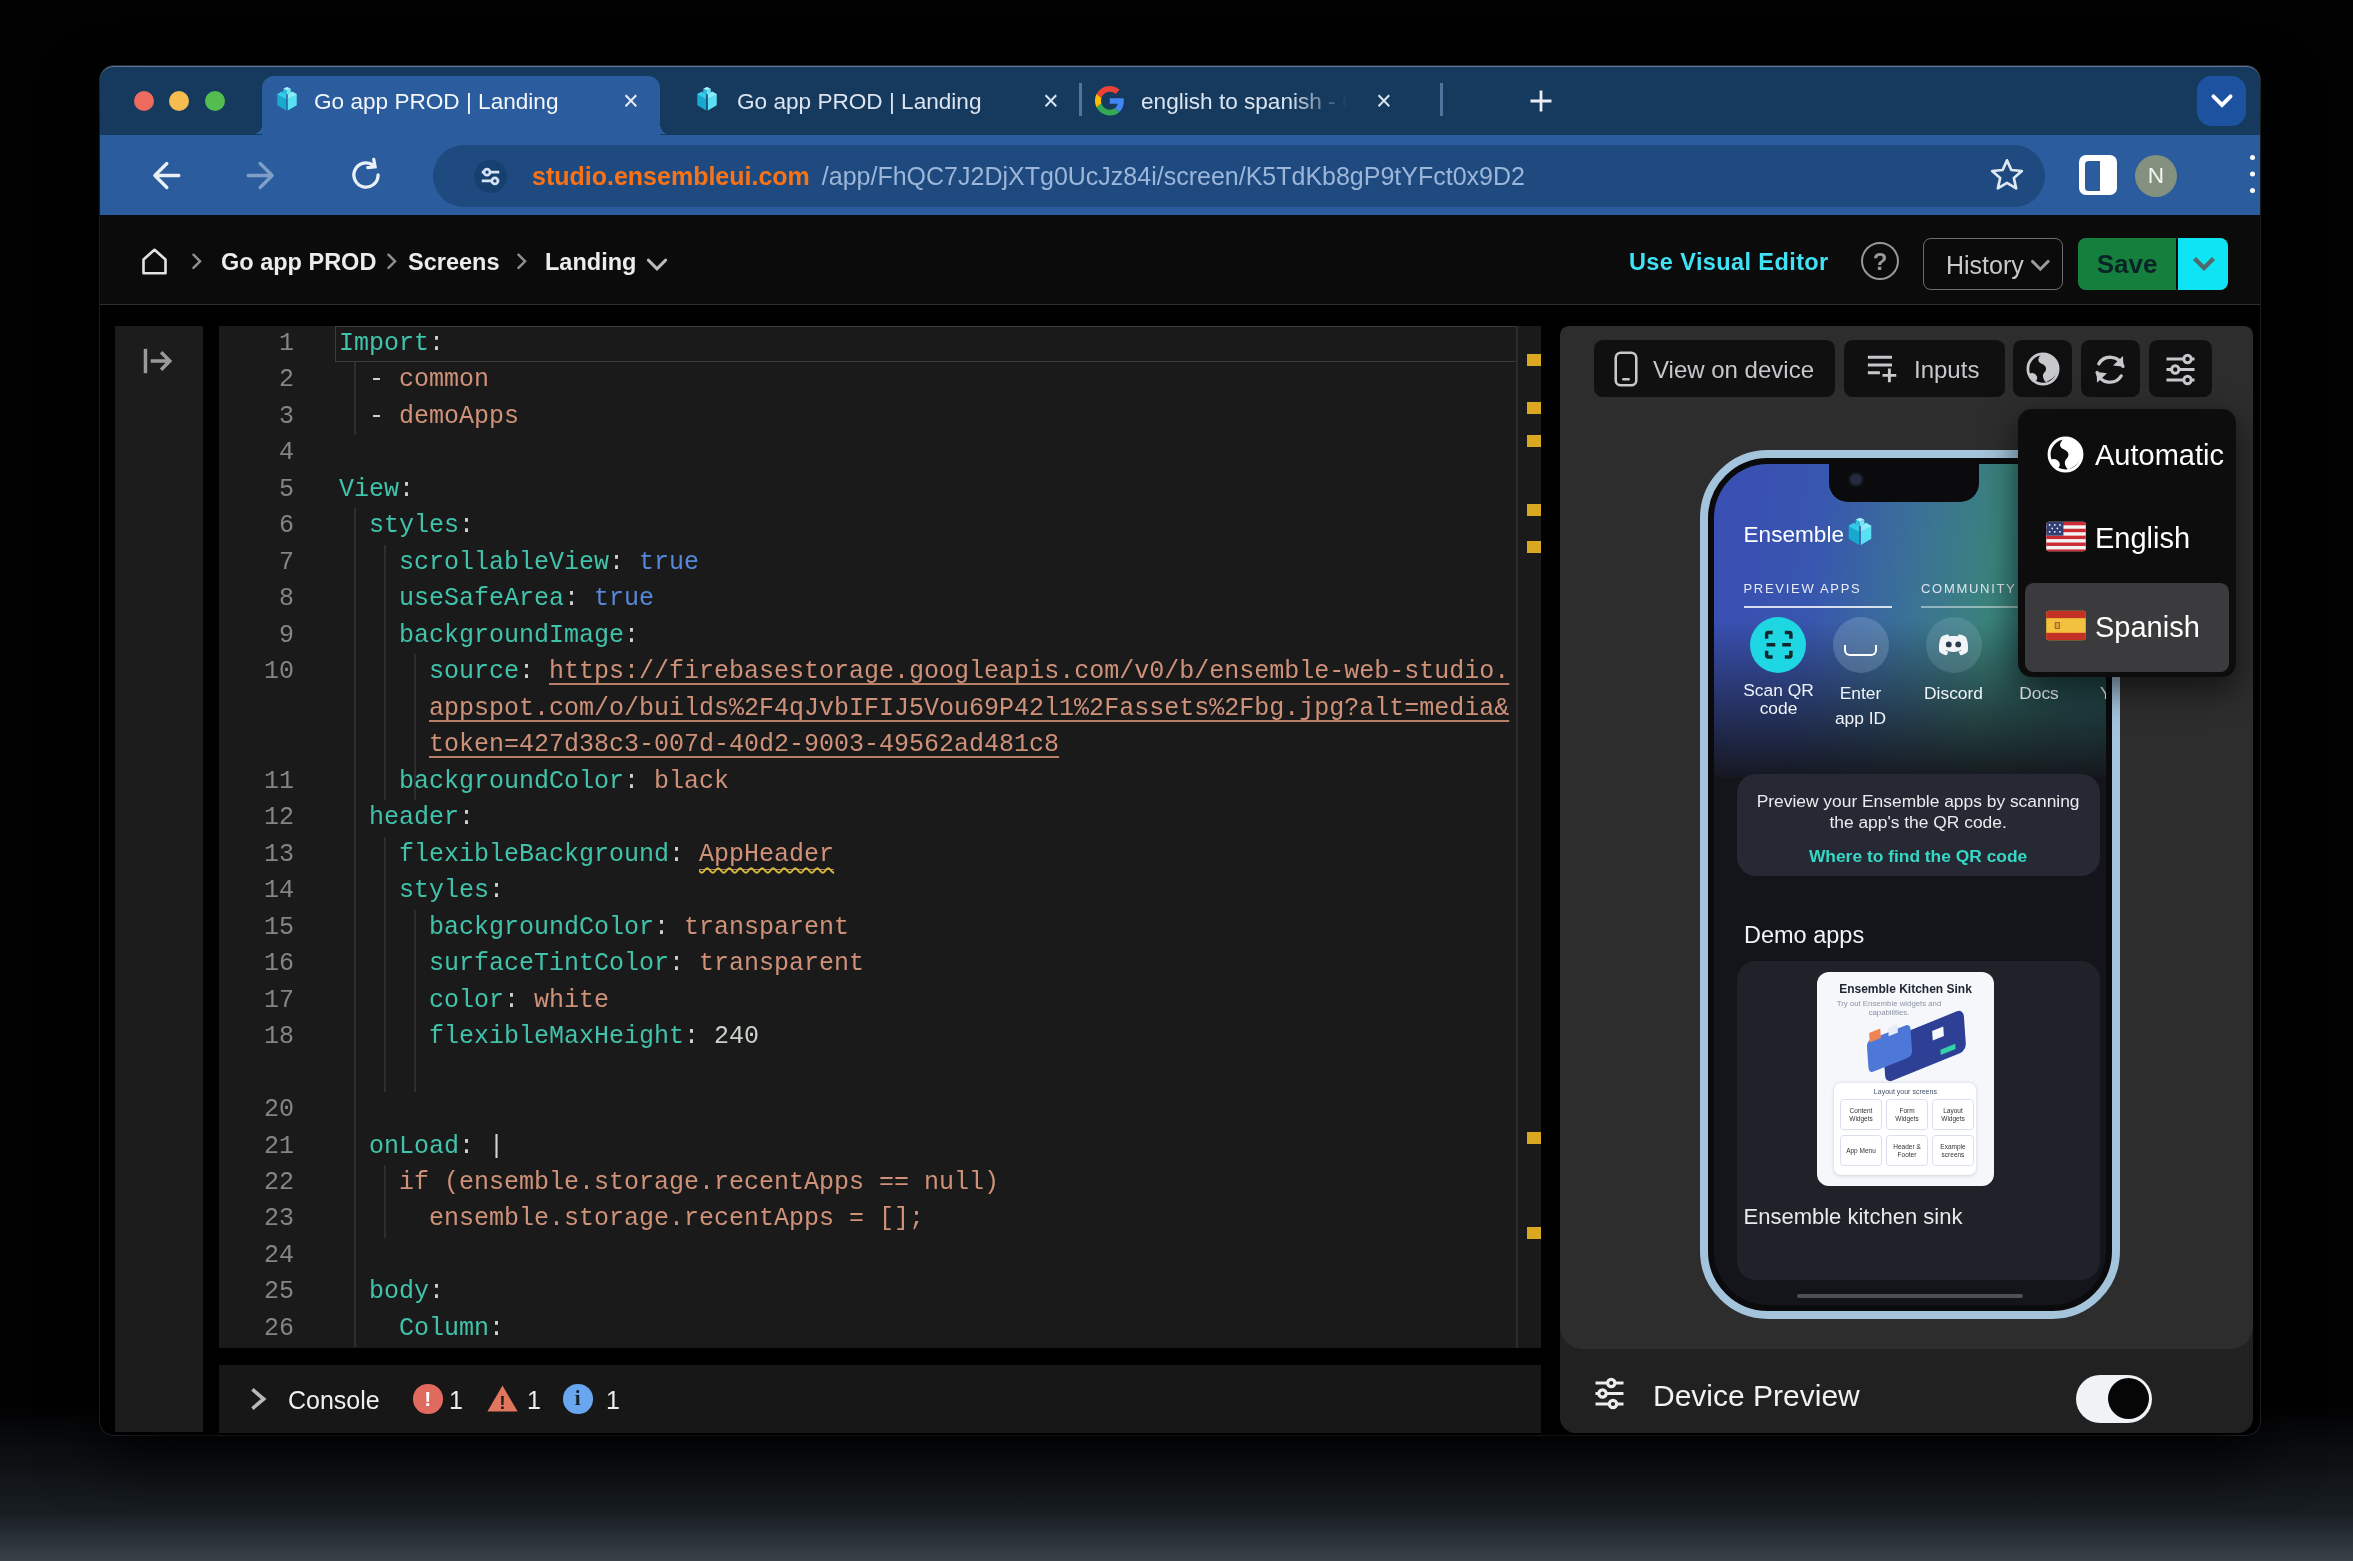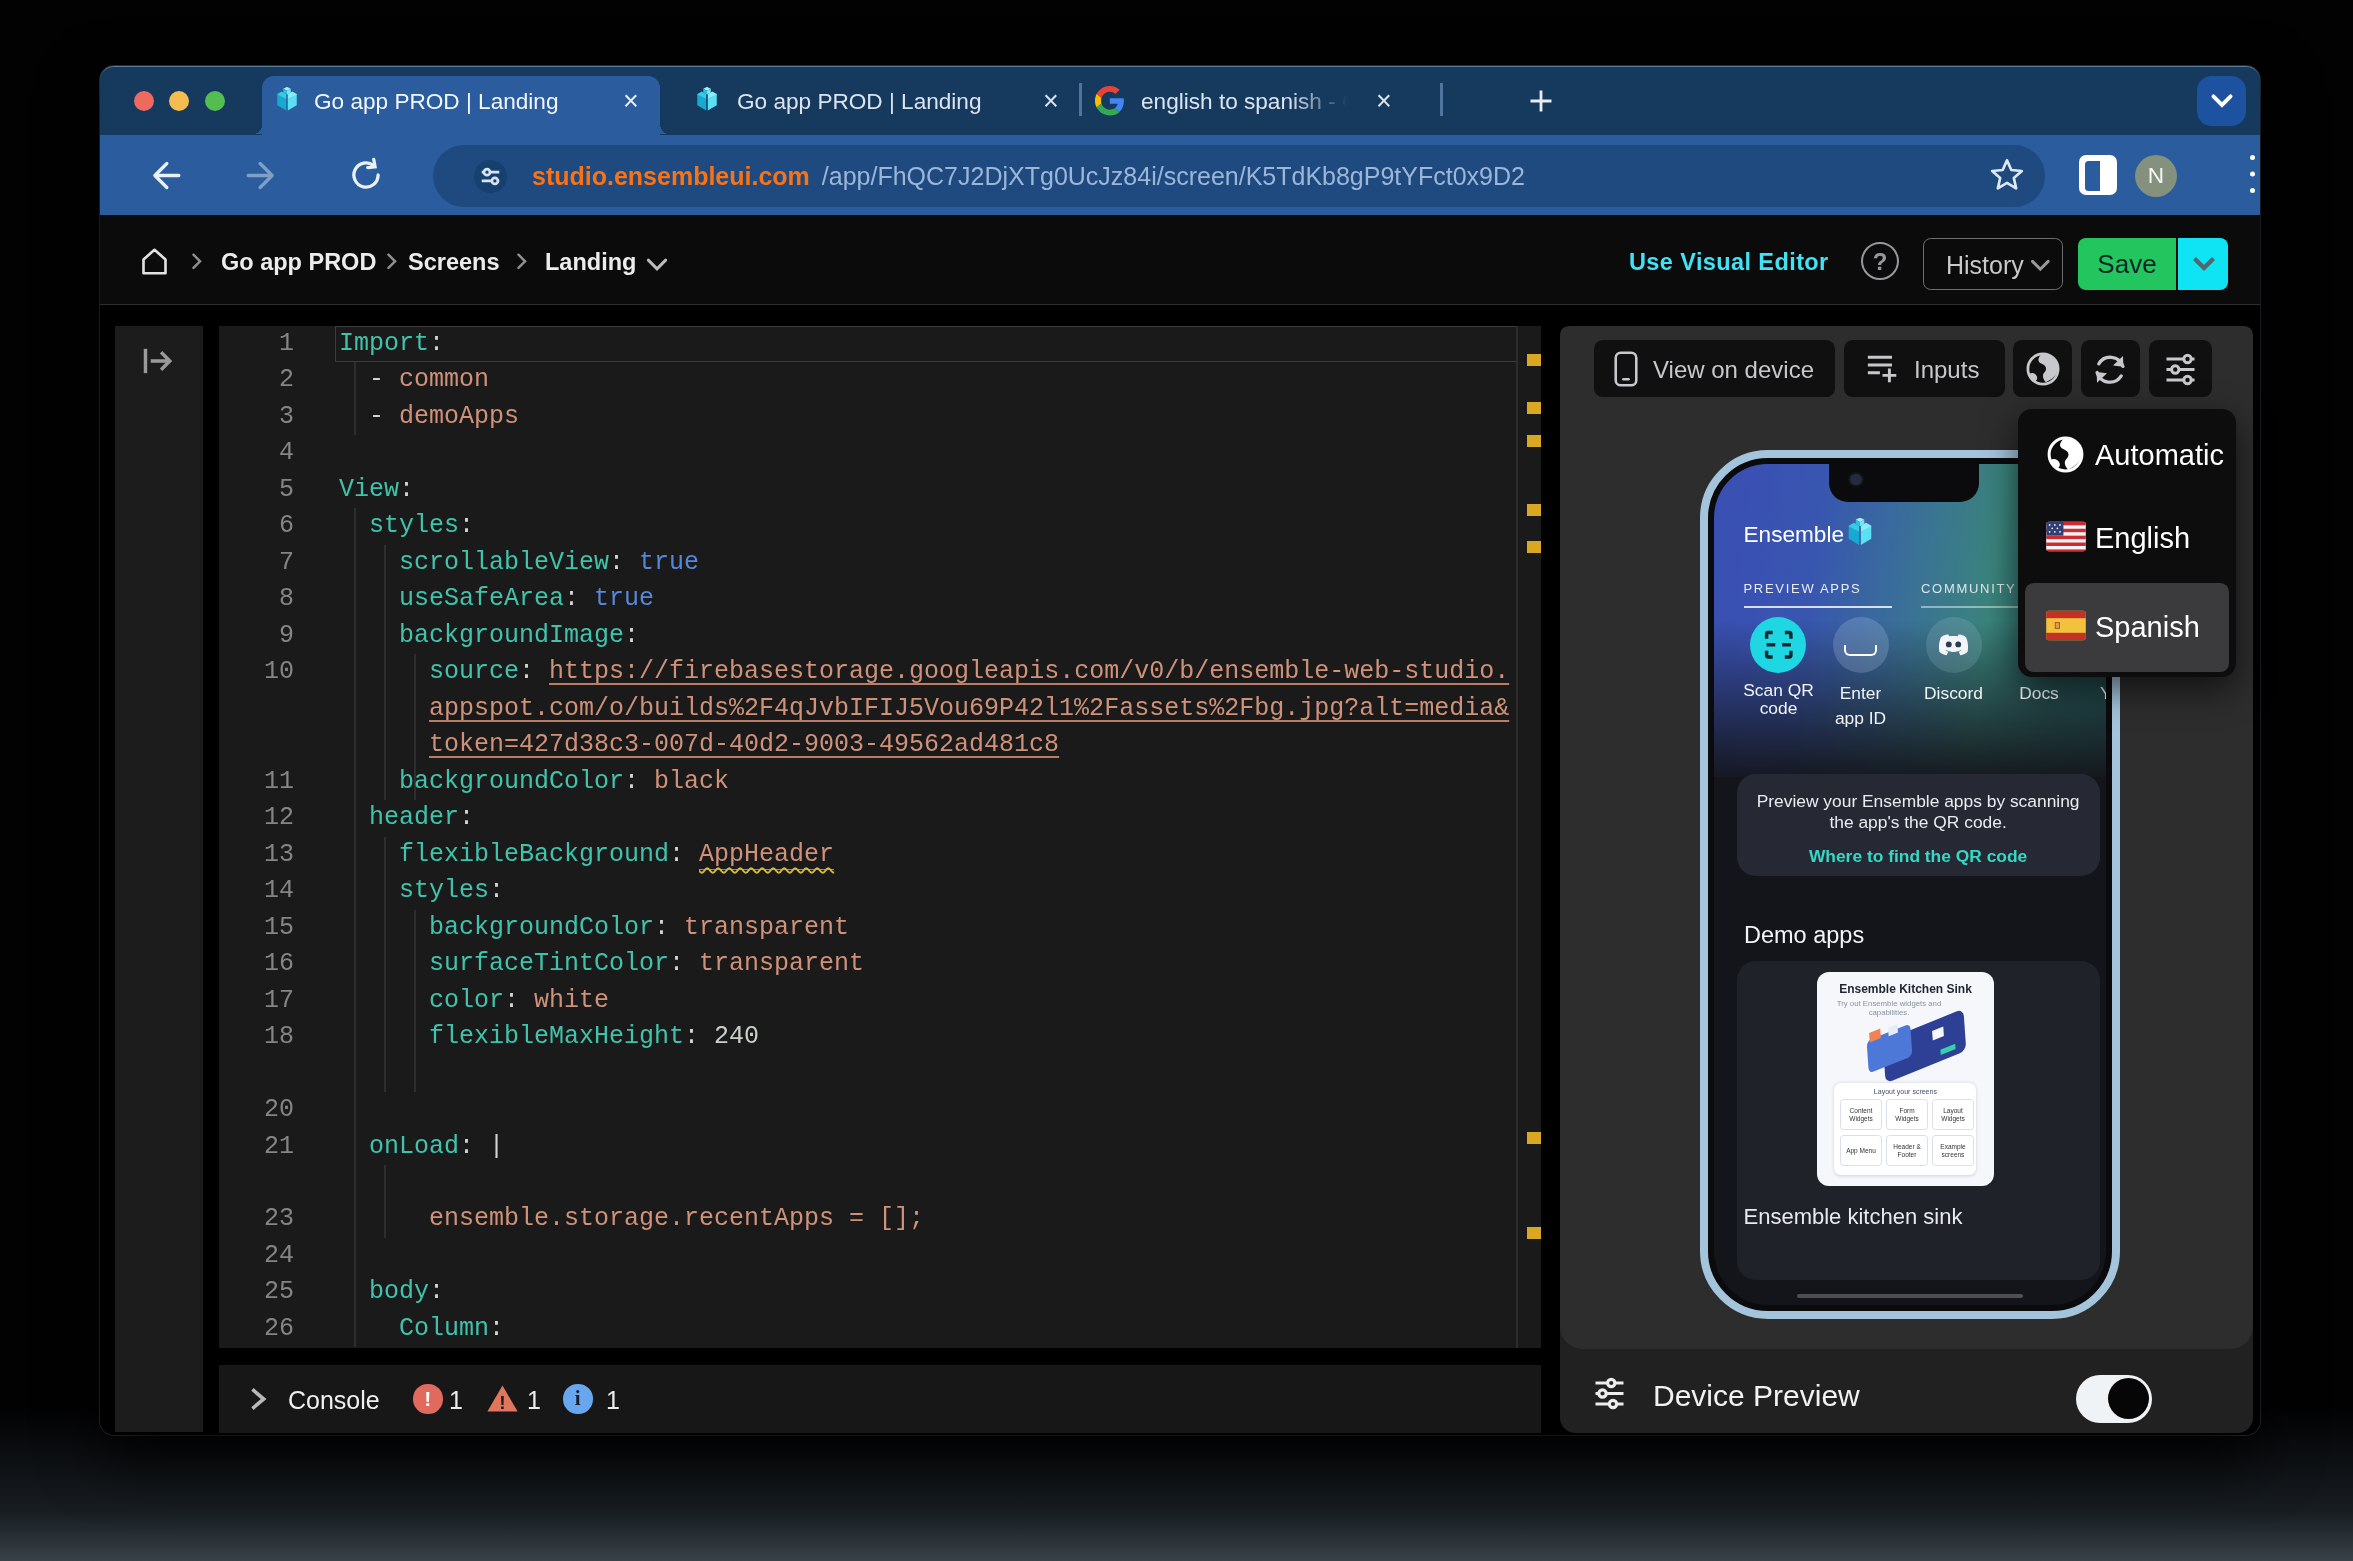--- a/index.html
+++ b/index.html
@@ -135,21 +135,21 @@
 <svg class="abs" style="left:644px;top:254px;" width="26" height="21" viewBox="0 0 30 24">
     <path d="M5 7 L15 17 L25 7" stroke="#bcbcbc" stroke-width="3.4" fill="none" stroke-linecap="round"></path>
   </svg>
 <div class="abs" style="left:1629px;top:249px;font-size:23.5px;font-weight:bold;color:#41e2f5;letter-spacing:0.4px;white-space:nowrap;">Use Visual Editor</div>
 <div class="abs" style="left:1861px;top:242px;width:38px;height:38px;border-radius:50%;border:2.6px solid #97979c;color:#97979c;font-size:24px;font-weight:bold;text-align:center;line-height:35px;">?</div>
 <div class="abs" style="left:1923px;top:238px;width:140px;height:52px;border:1.7px solid #6e6e6e;border-radius:7.8px;"></div>
 <div class="abs" style="left:1946px;top:251px;font-size:25px;color:#c9c9c9;">History</div>
 <svg class="abs" style="left:2029px;top:257px;" width="22.6" height="17.4" viewBox="0 0 26 20">
     <path d="M4 5 L13 14 L22 5" stroke="#9a9a9a" stroke-width="3.4" fill="none" stroke-linecap="round"></path>
   </svg>
-<div class="abs" style="left:2078px;top:238px;width:98px;height:52px;background:#22c55e;border-radius:7.8px 0 0 7.8px;color:#0a2326;font-size:26px;font-weight:normal;text-align:center;line-height:52px;">Save</div>
+<div class="abs" style="left:2078px;top:238px;width:98px;height:52px;background:#15803d;border-radius:7.8px 0 0 7.8px;color:#0a2326;font-size:26px;font-weight:bold;text-align:center;line-height:52px;">Save</div>
 <div class="abs" style="left:2178px;top:238px;width:50px;height:52px;background:#0ee4f4;border-radius:0 7.8px 7.8px 0;"></div>
 <svg class="abs" style="left:2190px;top:255px;" width="28" height="19" viewBox="0 0 32 22">
     <path d="M5 4 L16 15 L27 4" stroke="#52686c" stroke-width="5" fill="none"></path>
   </svg>
 
 <div class="abs" style="left:100px;top:307px;width:2160px;height:1127px;background:#000;border-radius:0 0 14px 14px;"></div>
 <div class="abs" style="left:115px;top:326px;width:88px;height:1106px;background:#1c1c1d;"></div>
 <svg class="abs" style="left:142px;top:347px;" width="33" height="28" viewBox="0 0 38 32">
     <path d="M4 2 V30" stroke="#9a9a9a" stroke-width="4"></path>
     <path d="M10 16 H32 M22 6 L32 16 L22 26" stroke="#9a9a9a" stroke-width="4" fill="none"></path>
@@ -178,20 +178,21 @@
 <div class="crow" style="top:438px;"><span class="gut">11</span><span class="cod">    <span class="k">backgroundColor</span><span class="p">: </span><span class="s">black</span></span></div>
 <div class="crow" style="top:474px;"><span class="gut">12</span><span class="cod">  <span class="k">header</span><span class="p">:</span></span></div>
 <div class="crow" style="top:511px;"><span class="gut">13</span><span class="cod">    <span class="k">flexibleBackground</span><span class="p">: </span><span style="border-bottom:1.7px solid #bb8168;"><span class="s wavy">AppHeader</span></span></span></div>
 <div class="crow" style="top:547px;"><span class="gut">14</span><span class="cod">    <span class="k">styles</span><span class="p">:</span></span></div>
 <div class="crow" style="top:584px;"><span class="gut">15</span><span class="cod">      <span class="k">backgroundColor</span><span class="p">: </span><span class="s">transparent</span></span></div>
 <div class="crow" style="top:620px;"><span class="gut">16</span><span class="cod">      <span class="k">surfaceTintColor</span><span class="p">: </span><span class="s">transparent</span></span></div>
 <div class="crow" style="top:657px;"><span class="gut">17</span><span class="cod">      <span class="k">color</span><span class="p">: </span><span class="s">white</span></span></div>
 <div class="crow" style="top:693px;"><span class="gut">18</span><span class="cod">      <span class="k">flexibleMaxHeight</span><span class="p">: </span><span class="n">240</span></span></div>
 <div class="crow" style="top:766px;"><span class="gut">20</span><span class="cod"></span></div>
 <div class="crow" style="top:803px;"><span class="gut">21</span><span class="cod">  <span class="k">onLoad</span><span class="p">: |</span></span></div>
+<div class="crow" style="top:839px;"><span class="gut">22</span><span class="cod">    <span class="s">if (ensemble.storage.recentApps == null)</span></span></div>
 <div class="crow" style="top:875px;"><span class="gut">23</span><span class="cod">      <span class="s">ensemble.storage.recentApps = [];</span></span></div>
 <div class="crow" style="top:912px;"><span class="gut">24</span><span class="cod"></span></div>
 <div class="crow" style="top:948px;"><span class="gut">25</span><span class="cod">  <span class="k">body</span><span class="p">:</span></span></div>
 <div class="crow" style="top:985px;"><span class="gut">26</span><span class="cod">    <span class="k">Column</span><span class="p">:</span></span></div>
 <div class="abs" style="left:1297px;top:0;width:1.7px;height:1022px;background:#2c2c2c;"></div>
 <div class="abs" style="left:1308px;top:28px;width:14.8px;height:12px;background:#d9a820;"></div>
 <div class="abs" style="left:1308px;top:76px;width:14.8px;height:12px;background:#d9a820;"></div>
 <div class="abs" style="left:1308px;top:109px;width:14.8px;height:12px;background:#d9a820;"></div>
 <div class="abs" style="left:1308px;top:178px;width:14.8px;height:12px;background:#d9a820;"></div>
 <div class="abs" style="left:1308px;top:215px;width:14.8px;height:12px;background:#d9a820;"></div>

